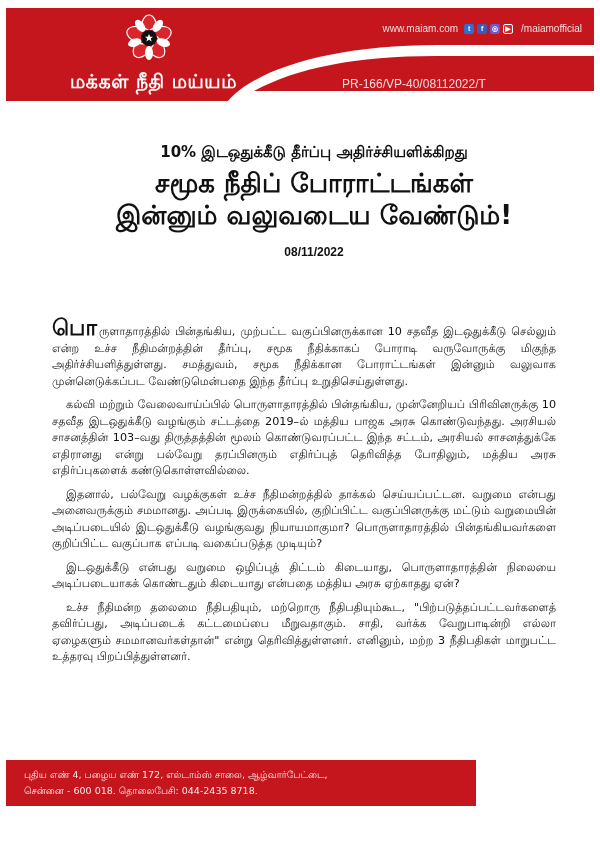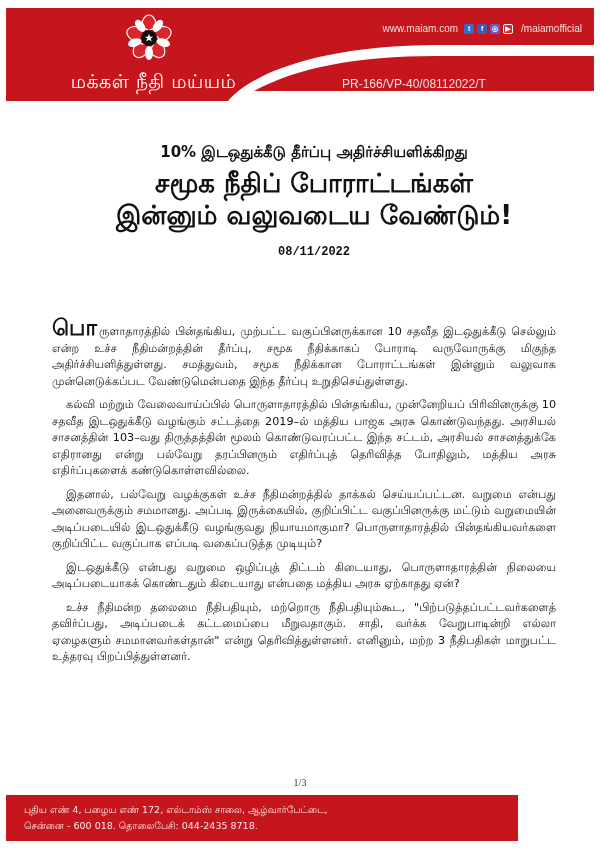--- a/index.html
+++ b/index.html
@@ -1,39 +1,39 @@
 <!DOCTYPE html>
 <html><head>
 <meta charset="utf-8">
 <style>
   html, body { margin: 0; padding: 0; background: #ffffff; }
   body { width: 600px; height: 849px; position: relative; overflow: hidden; font-family: "DejaVu Sans", sans-serif; color: #111; }
 
   .header { position: absolute; left: 6px; top: 8px; width: 588px; height: 93px; }
   .header svg.bg { position: absolute; left: 0; top: 0; }
   .logo { position: absolute; left: 118px; top: 5px; width: 50px; height: 50px; }
-  .brand { position: absolute; left: 50px; top: 62px; width: 195px; text-align: center; color: #fff; font-size: 19px; font-weight: normal; letter-spacing: 0.5px; }
+  .brand { position: absolute; left: 50px; top: 62px; width: 195px; text-align: center; color: #fff; font-size: 19px; font-weight: bold; letter-spacing: 0.5px; }
   .contact { position: absolute; right: 12px; top: 15px; display: flex; align-items: center; color: #f3dede; font-family: "Liberation Sans", sans-serif; font-size: 10px; }
   .social { display: inline-flex; gap: 3px; margin: 0 8px 0 6px; }
   .social span { width: 10px; height: 10px; border-radius: 2px; display: inline-flex; align-items: center; justify-content: center; font-size: 7px; font-weight: bold; color: #fff; }
   .ref { position: absolute; left: 336px; top: 69px; color: #f3dede; font-family: "Liberation Sans", sans-serif; font-size: 12px; }
 
   .headlines { position: absolute; left: 44px; top: 143px; width: 540px; text-align: center; }
   .kicker { font-size: 15px; font-weight: bold; margin: 0; }
   .title { font-size: 26px; font-weight: bold; margin: 4px 0 0; line-height: 32px; }
   .subtitle { font-size: 19px; font-weight: bold; margin: 9px 0 0; }
-  .date { font-family: Liberation Mono, monospace; font-size: 12px; font-weight: bold; margin-top: 14px; }
+  .date { font-family: Liberation Sans, sans-serif; font-size: 12px; font-weight: bold; margin-top: 14px; }
 
   .content { position: absolute; left: 52px; top: 320px; width: 504px; font-size: 11.2px; line-height: 16.5px; text-align: justify; }
   .content p { margin: 0 0 7px; text-indent: 14px; }
   .content p.first { text-indent: 0; }
   .dropcap { font-size: 22px; font-weight: bold; line-height: 16px; margin-right: 2px; }
 
   .page-num { position: absolute; left: 0; width: 600px; top: 777px; text-align: center; font-family: "Liberation Serif", serif; font-size: 10px; color: #333; }
-  .footer { position: absolute; left: 6px; top: 795px; width: 512px; height: 46px; background: #c4161c; color: #fbe9e9; font-size: 9.5px; }
+  .footer { position: absolute; left: 6px; top: 760px; width: 470px; height: 46px; background: #c4161c; color: #fbe9e9; font-size: 9.5px; }
   .footer .l1 { position: absolute; left: 18px; top: 9px; }
   .footer .l2 { position: absolute; left: 18px; top: 25px; }
 </style>
 </head>
 <body>
 
 <div class="header">
   <svg class="bg" width="588" height="93" viewBox="0 0 588 93">
     <path d="M0 0 H588 V37 H430 C330 37 250 60 222 93 H0 Z" fill="#c4161c"></path>
     <path d="M588 48 V83 H248 C290 60 350 48 430 48 Z" fill="#c4161c"></path>

